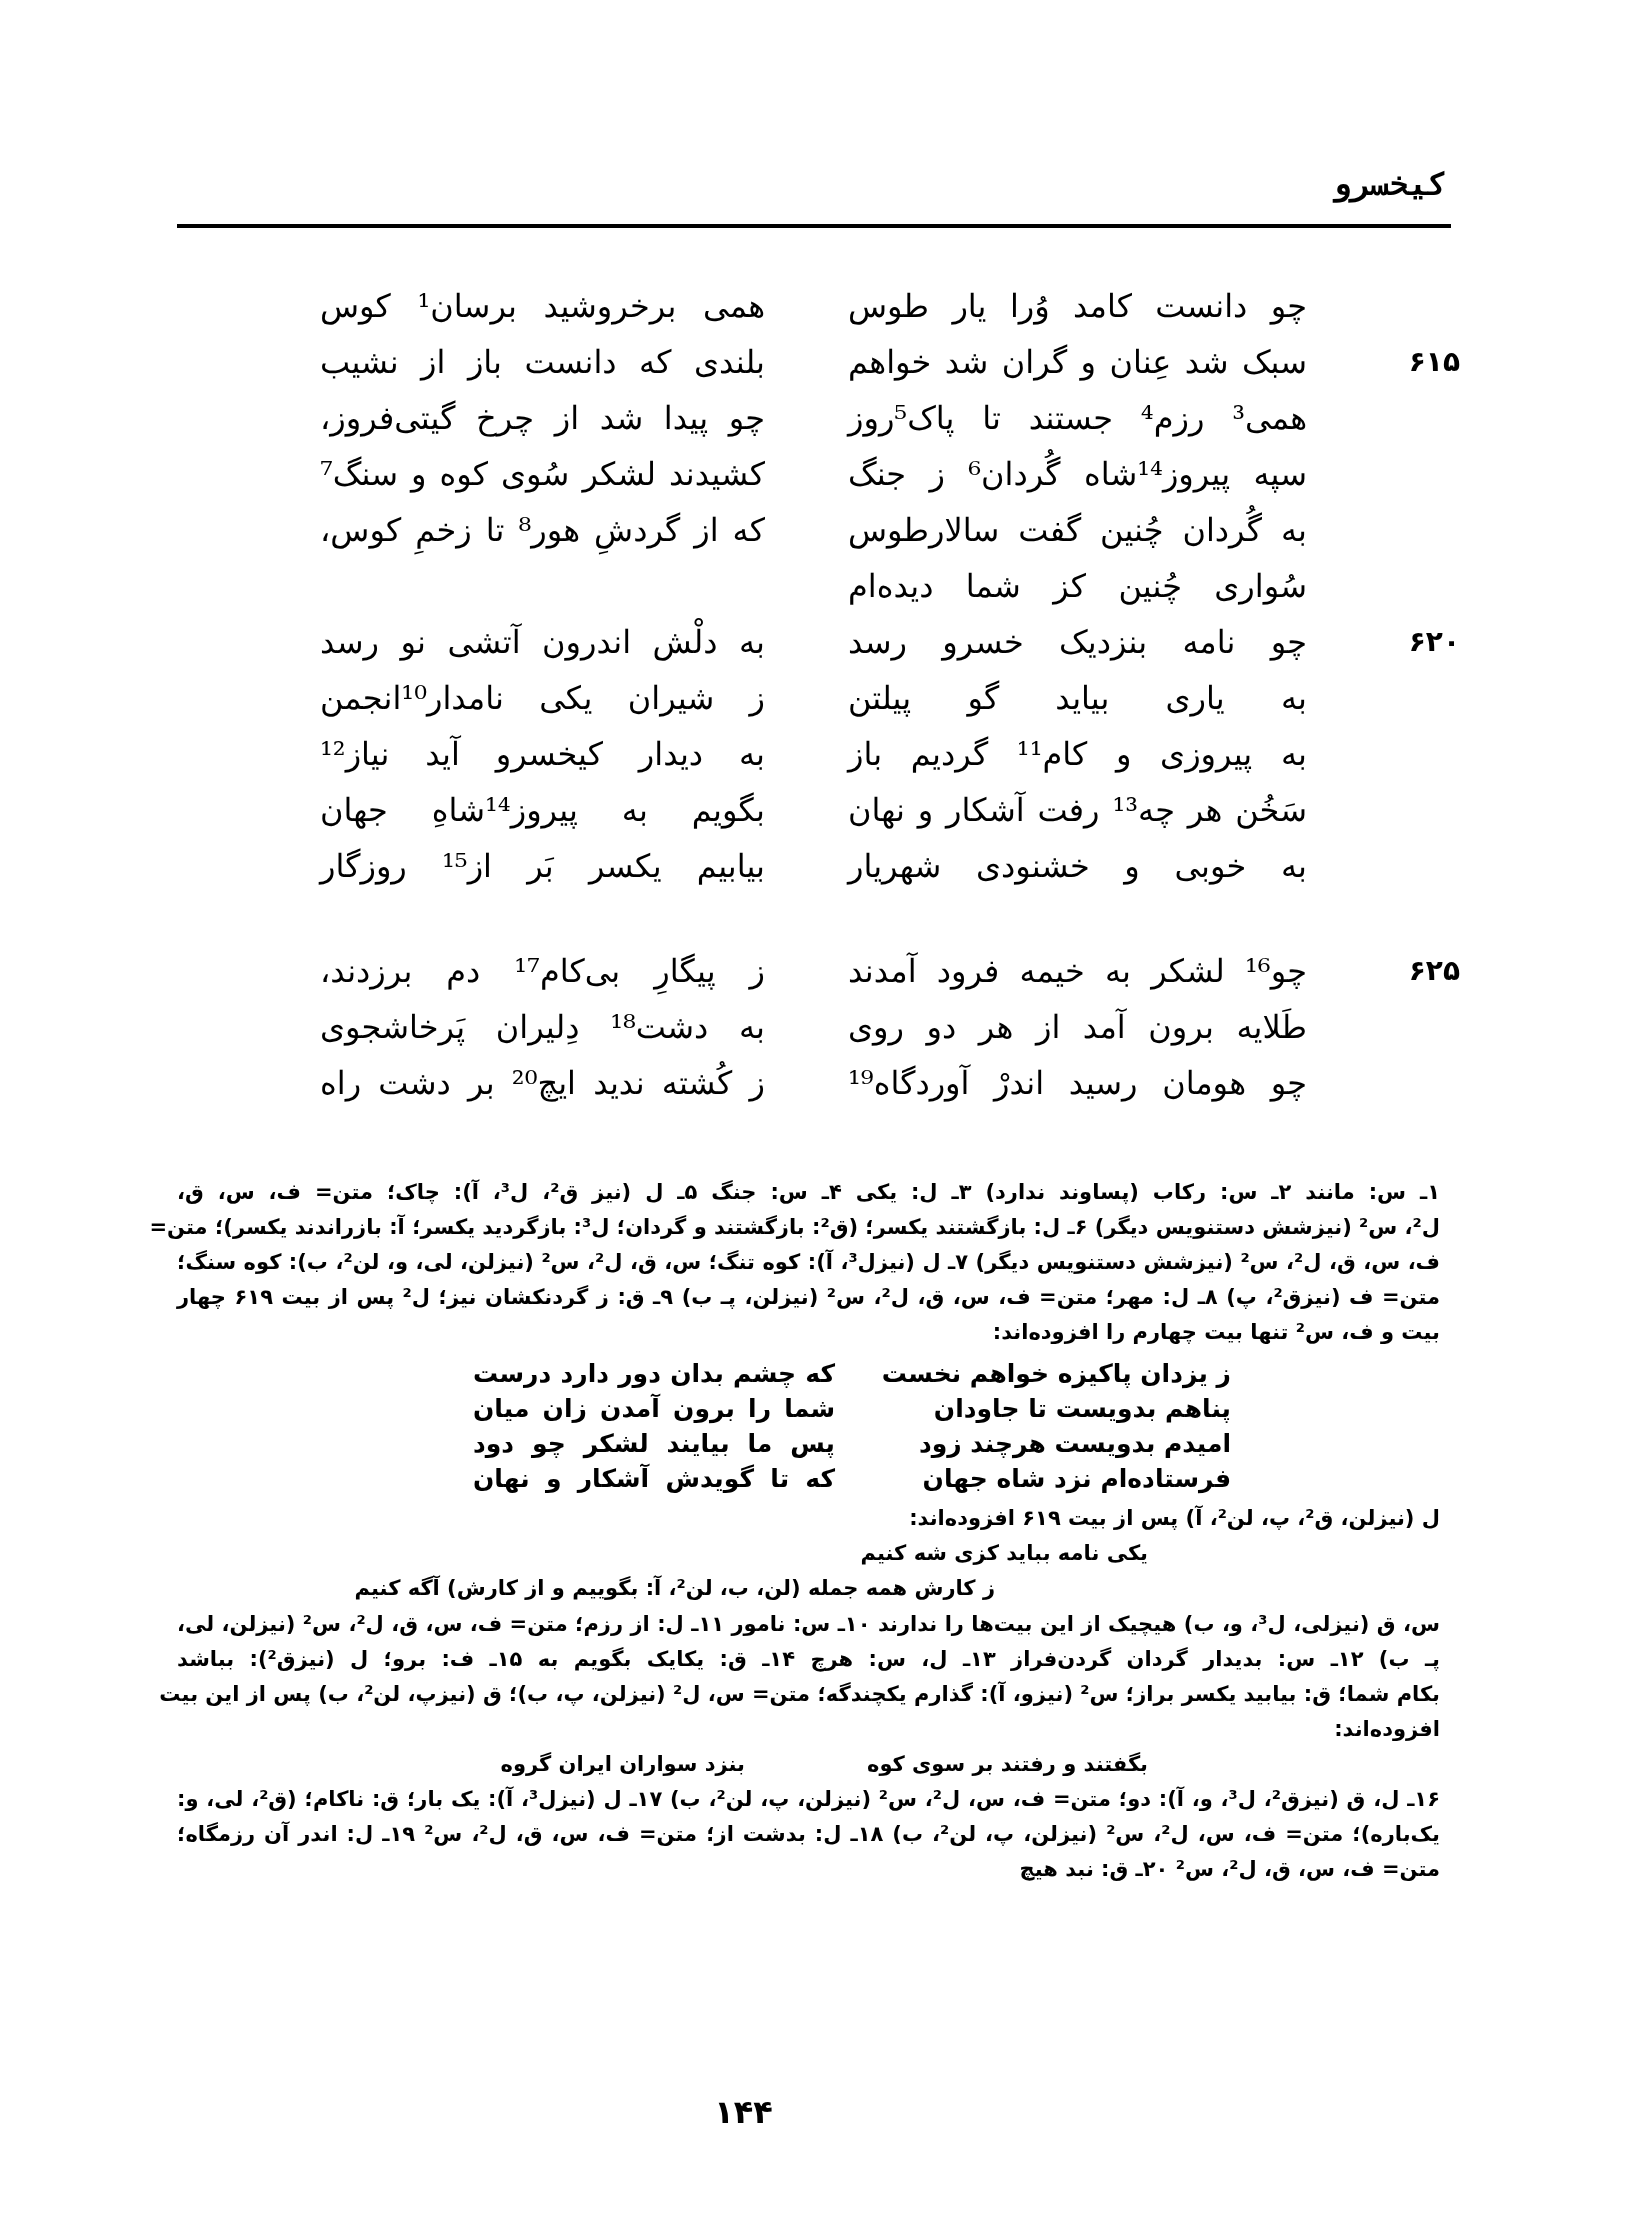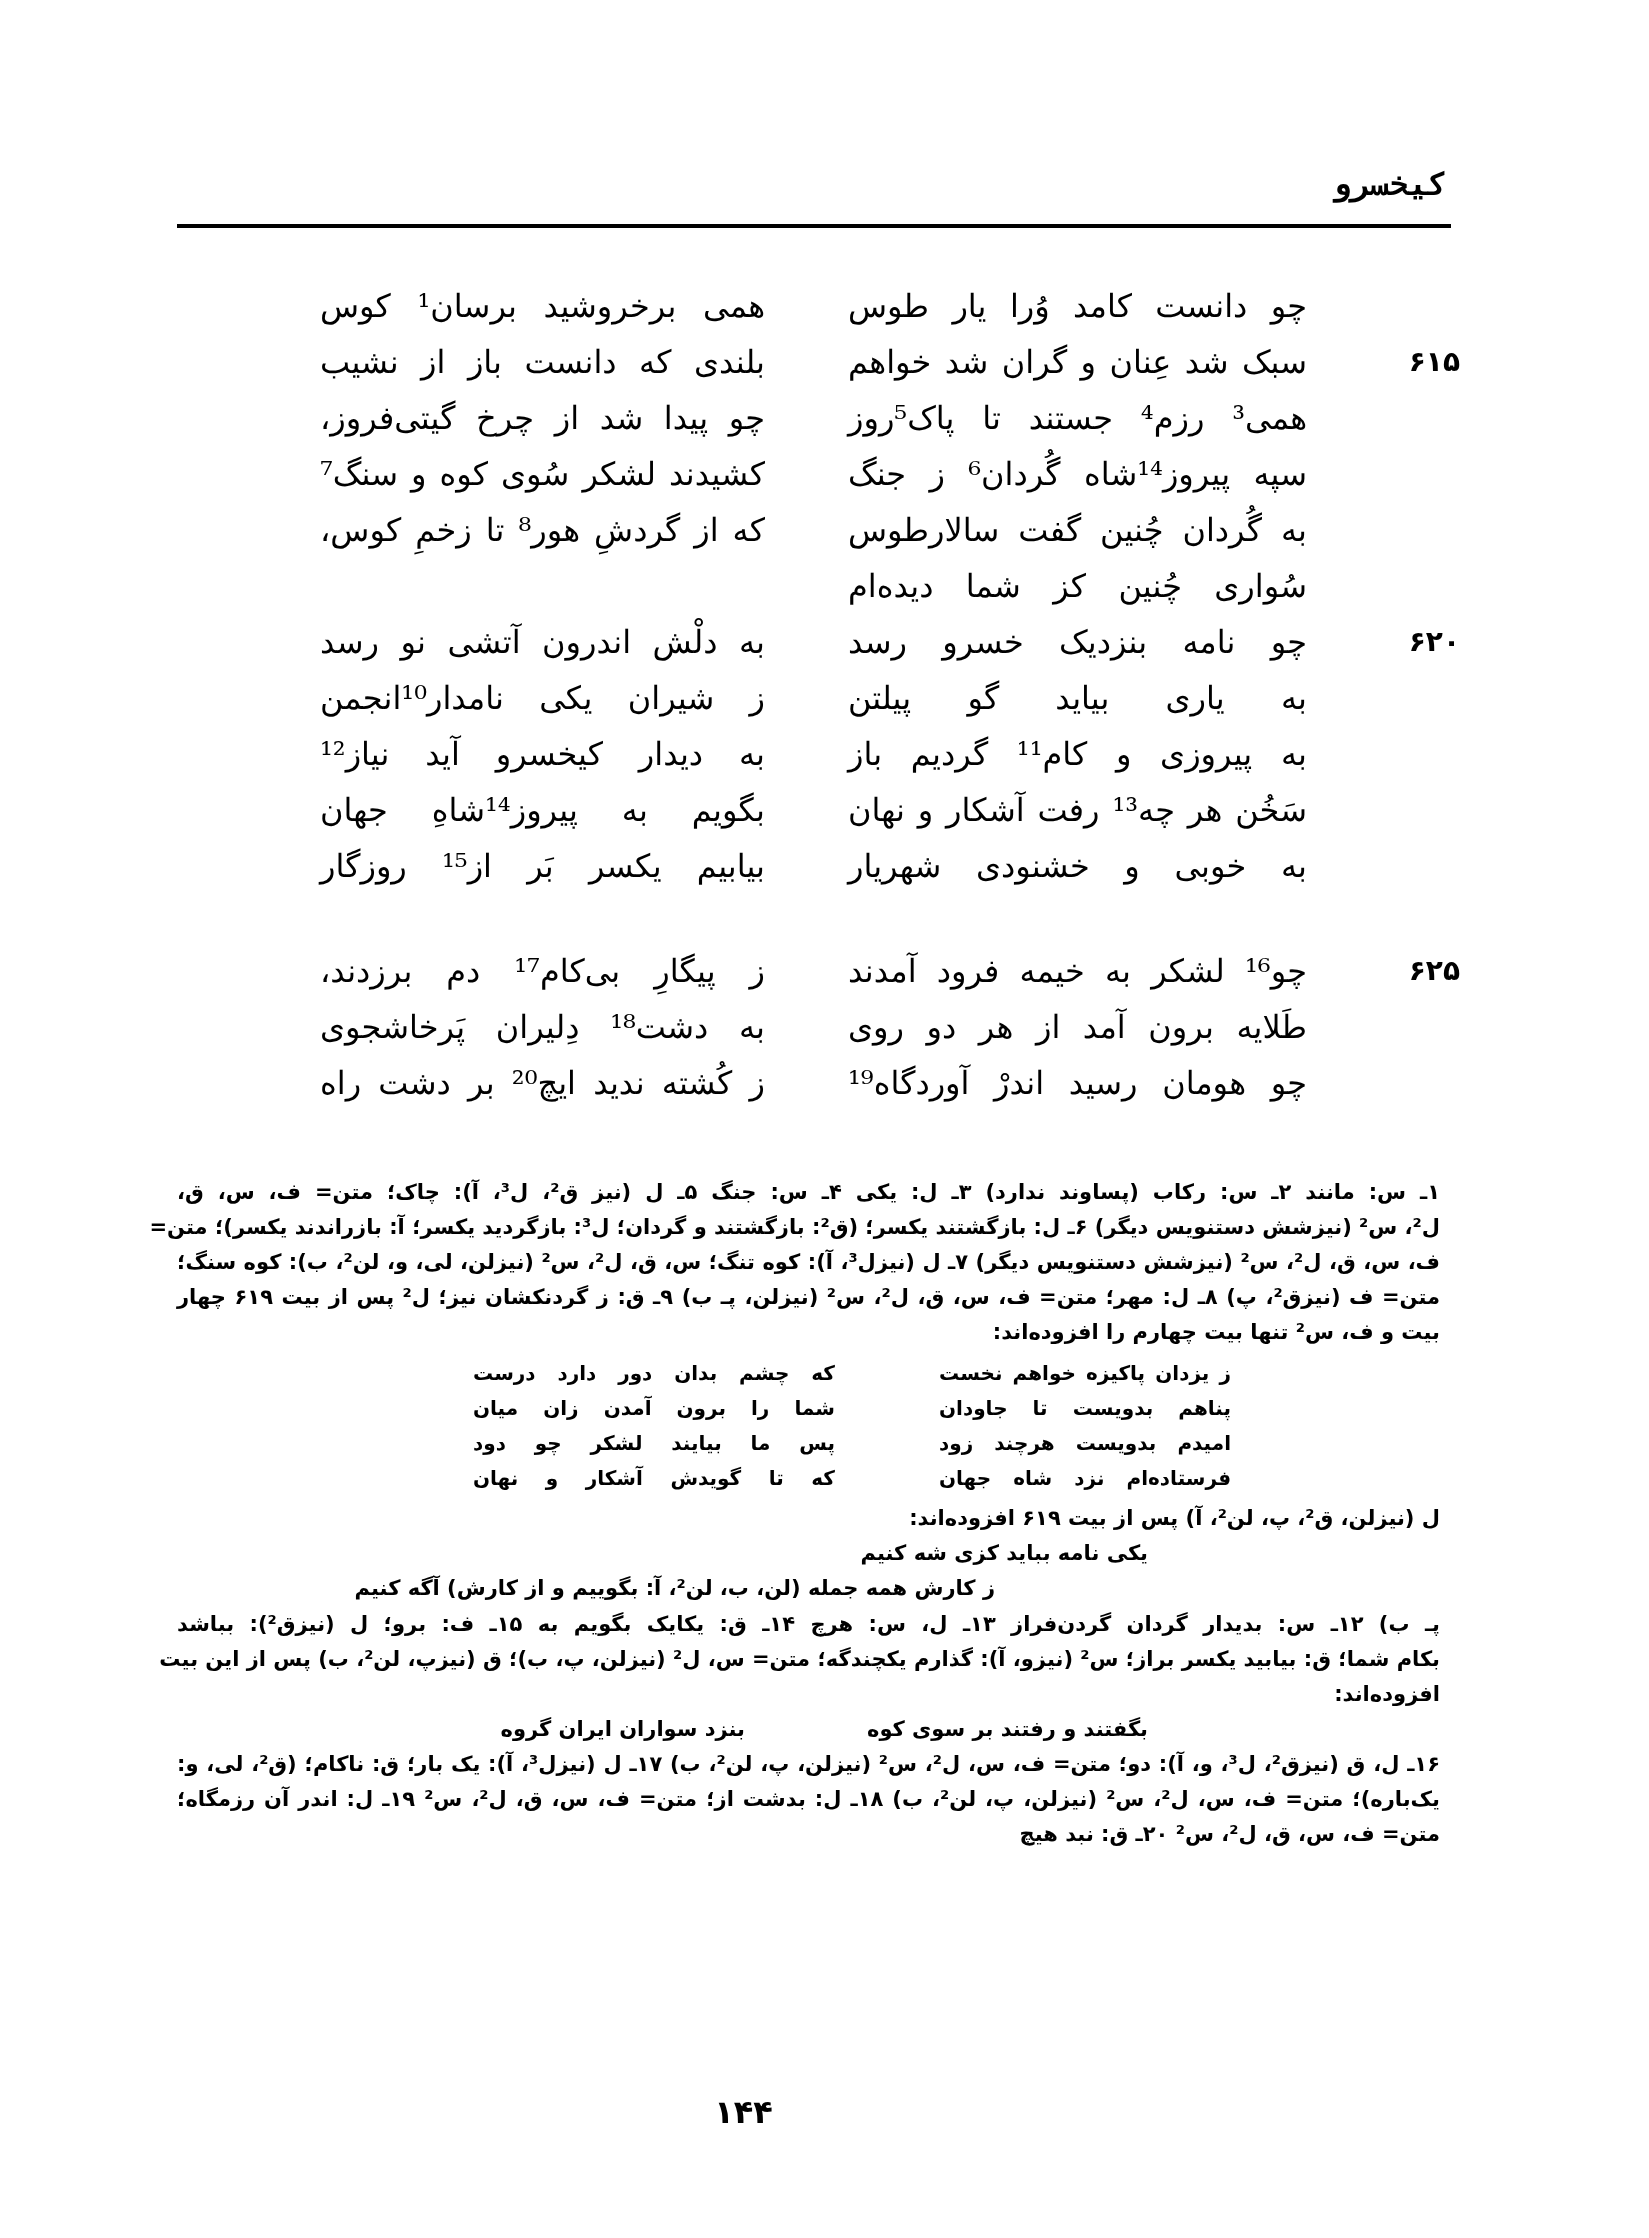--- a/index.html
+++ b/index.html
@@ -32,21 +32,21 @@
   }
   .notes {
     position: absolute; left: 177px; right: 209px; top: 1175px;
     direction: rtl; font-family: "DejaVu Sans", sans-serif; font-weight: bold;
     font-size: 21px; line-height: 35px;
   }
   .note-line { white-space: nowrap; text-align: justify; text-align-last: justify; }
   .note-line.last { text-align-last: right; }
   .extra-verses { position: relative; height: auto; margin: 5.6px 0; }
   .xv { position: relative; height: 35px; }
-  .xv span { position: absolute; top: 0; white-space: nowrap; font-weight: bold; font-size: 20px; }
+  .xv span { position: absolute; top: 0; white-space: nowrap; font-weight: bold; font-size: 25px; }
   .xv .a { right: 209px; width: 292px; text-align: justify; text-align-last: justify; }
   .xv .b { right: 605px; width: 362px; text-align: justify; text-align-last: justify; }
   .single-verse { height: 35px; position: relative; }
   .single-verse span { position: absolute; white-space: nowrap; }
   .folio {
     position: absolute; top: 2093px; left: 0; width: 1487px; text-align: center;
     font-size: 32px; font-weight: bold; font-family: "DejaVu Sans", sans-serif;
   }
 </style>
 </head>
@@ -151,20 +151,21 @@
         <div class="xv">
           <span class="a">فرستاده‌ام نزد شاه جهان</span>
           <span class="b">که تا گویدش آشکار و نهان</span>
         </div>
       </div>
       <div class="note-line last">ل (نیزلن، ق²، پ، لن²، آ) پس از بیت ۶۱۹ افزوده‌اند:</div>
       <div class="single-verse" style="height: 71px;">
         <span style="right: 292px; top: 0px;">یکی نامه بباید کزی شه کنیم</span>
         <span style="right: 445px; top: 35px;">ز کارش همه جمله (لن، ب، لن²، آ: بگوییم و از کارش) آگه کنیم</span>
       </div>
+      <div class="note-line">س، ق (نیزلی، ل³، و، ب) هیچیک از این بیت‌ها را ندارند    ۱۰ـ س: نامور    ۱۱ـ ل: از رزم؛ متن= ف، س، ق، ل²، س² (نیزلن، لی،</div>
       <div class="note-line">پـ ب)    ۱۲ـ س: بدیدار گردان گردن‌فراز    ۱۳ـ ل، س: هرچ    ۱۴ـ ق: یکایک بگویم به    ۱۵ـ ف: برو؛ ل (نیزق²): بباشد</div>
       <div class="note-line">بکام شما؛ ق: بیابید یکسر براز؛ س² (نیزو، آ): گذارم یکچندگه؛ متن= س، ل² (نیزلن، پ، ب)؛ ق (نیزپ، لن²، ب) پس از این بیت</div>
       <div class="note-line last">افزوده‌اند:</div>
       <div class="single-verse">
         <span style="right: 292px;">بگفتند و رفتند بر سوی کوه</span>
         <span style="right: 695px;">بنزد سواران ایران گروه</span>
       </div>
       <div class="note-line">۱۶ـ ل، ق (نیزق²، ل³، و، آ): دو؛ متن= ف، س، ل²، س² (نیزلن، پ، لن²، ب)    ۱۷ـ ل (نیزل³، آ): یک بار؛ ق: ناکام؛ (ق²، لی، و:</div>
       <div class="note-line">یک‌باره)؛ متن= ف، س، ل²، س² (نیزلن، پ، لن²، ب)    ۱۸ـ ل: بدشت از؛ متن= ف، س، ق، ل²، س²    ۱۹ـ ل: اندر آن رزمگاه؛</div>
       <div class="note-line last">متن= ف، س، ق، ل²، س²    ۲۰ـ ق: نبد هیچ</div>

